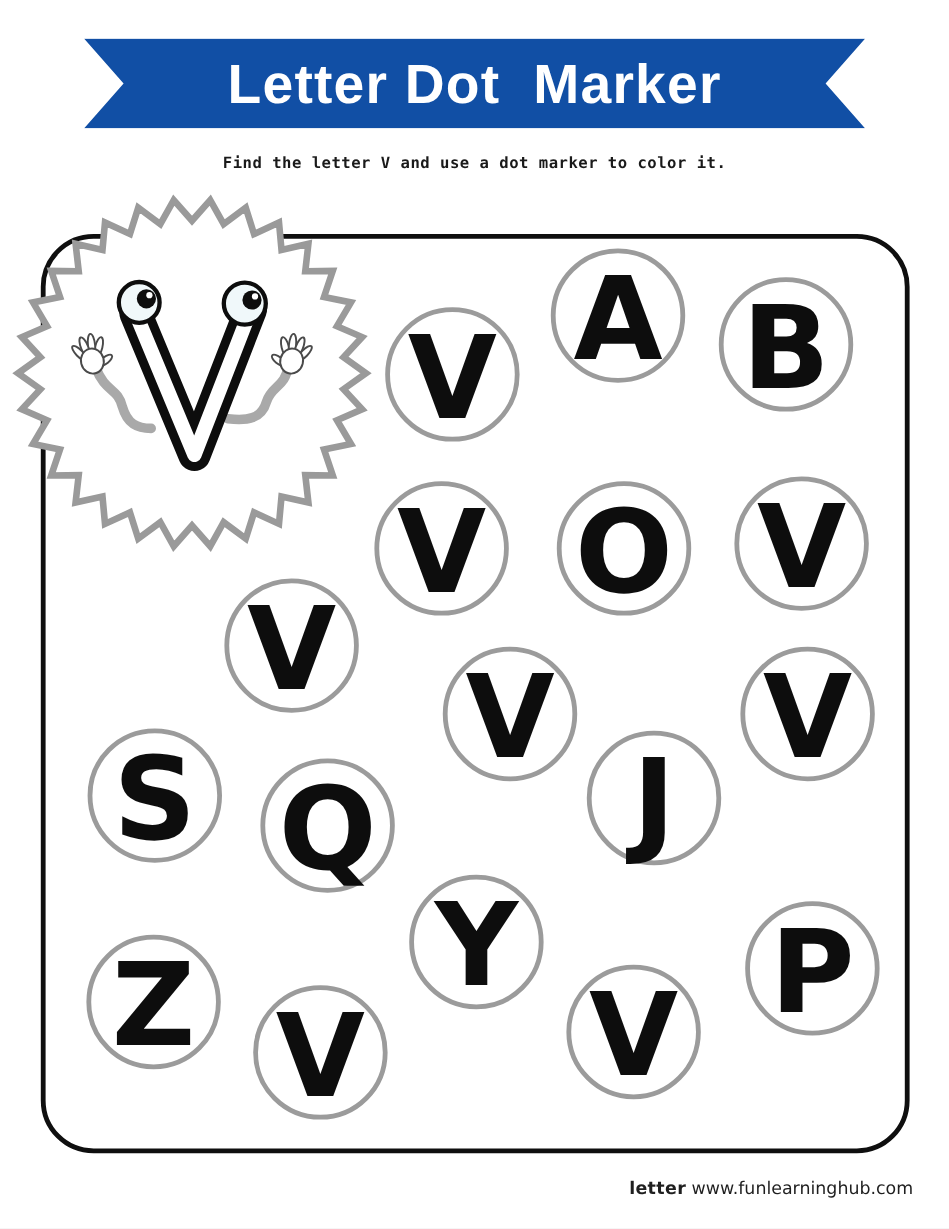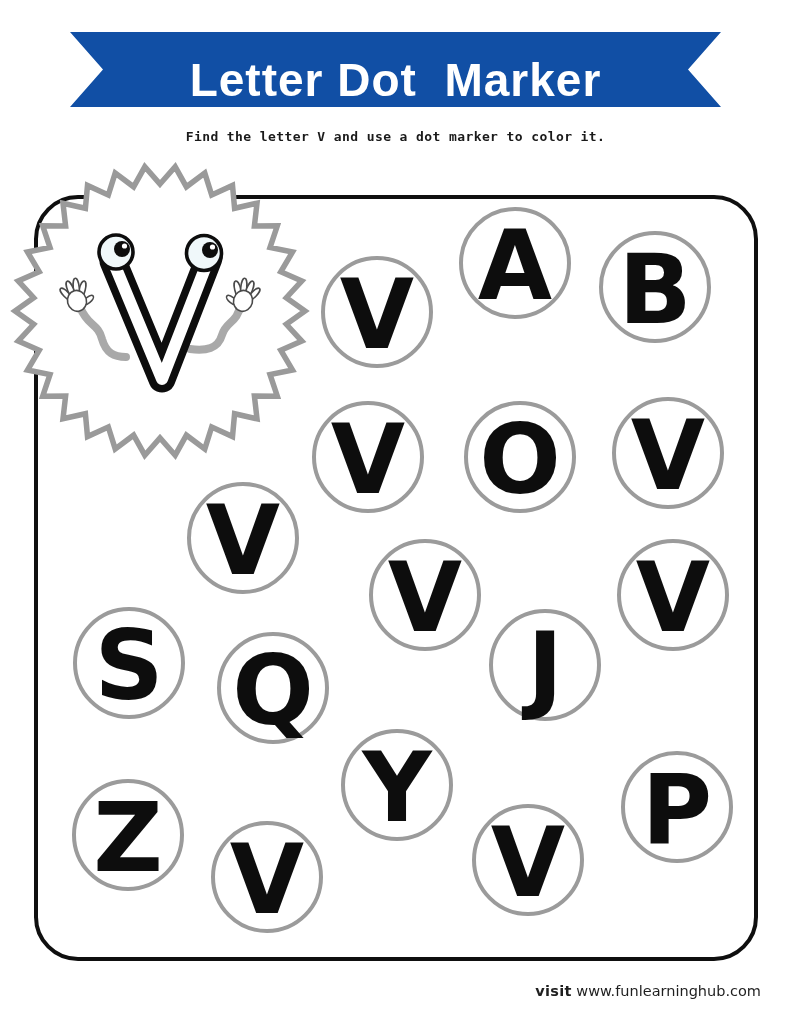--- a/index.html
+++ b/index.html
@@ -5,21 +5,21 @@
   html,body{margin:0;padding:0;background:#e8e8e8;}
   .page{
     position:relative; width:791px; height:1024px; background:#ffffff;
     margin:0 auto; overflow:hidden; font-family:"Liberation Sans",sans-serif;
   }
   
   .banner{
     position:absolute; left:70px; top:32px; width:651px; height:75px;
     background:#114fa5;
     clip-path:polygon(0 0,100% 0,calc(100% - 33px) 50%,100% 100%,0 100%,33px 50%);
-    display:flex; align-items:flex-end; justify-content:center;
+    display:flex; align-items:center; justify-content:center;
   }
   .banner .title{
     color:#ffffff; font-size:46px; font-weight:bold; letter-spacing:1px;
     white-space:pre; font-family:"Liberation Sans",sans-serif;
   }
   
   .instruction{
     position:absolute; left:0; top:129px; width:100%; text-align:center;
     font-family:"DejaVu Sans Mono",monospace; font-weight:bold;
     font-size:13px; letter-spacing:0.4px; color:#1a1a1a; white-space:pre;
@@ -136,15 +136,15 @@
     <path d="M -47,-50 L 2,68 L 49,-53" fill="none" stroke="#ffffff" stroke-width="12" stroke-linecap="round" stroke-linejoin="round"></path>
 
     <circle cx="-44" cy="-59" r="17" fill="#f0f8fa" stroke="#0d0d0d" stroke-width="3.6"></circle>
     <circle cx="44" cy="-58" r="17.5" fill="#f0f8fa" stroke="#0d0d0d" stroke-width="3.6"></circle>
     <circle cx="-38" cy="-62" r="8" fill="#0d0d0d"></circle>
     <circle cx="50" cy="-61" r="8" fill="#0d0d0d"></circle>
     <circle cx="-35.5" cy="-65" r="2.6" fill="#ffffff"></circle>
     <circle cx="52.5" cy="-64" r="2.6" fill="#ffffff"></circle>
   </svg>
 
-  <div class="footer"><span class="visit">visit</span> <span>www.funlearninghub.com</span></div>
+  <div class="footer"><span class="visit">letter</span> <span>www.funlearninghub.com</span></div>
 
 </div>
 
 </body></html>

